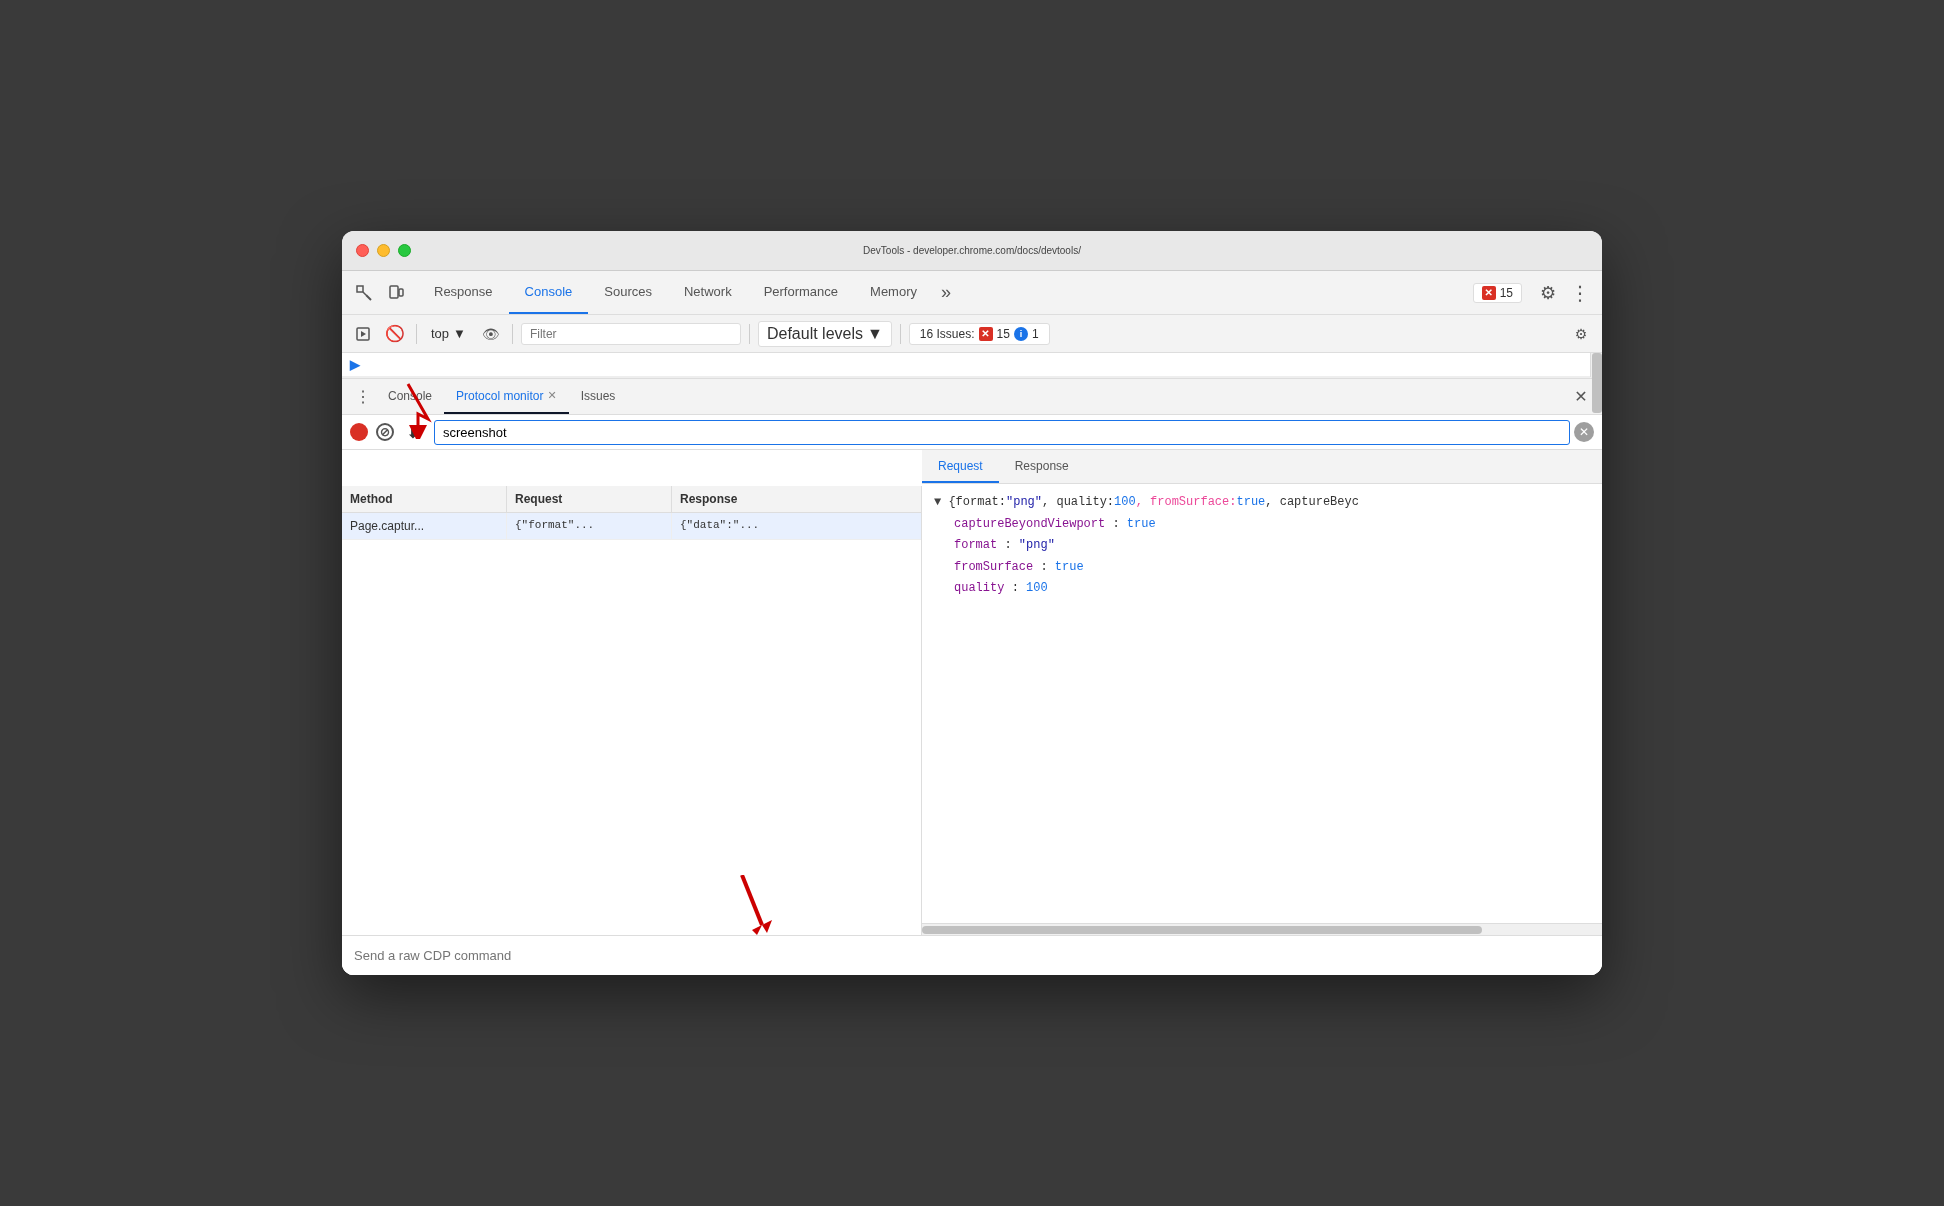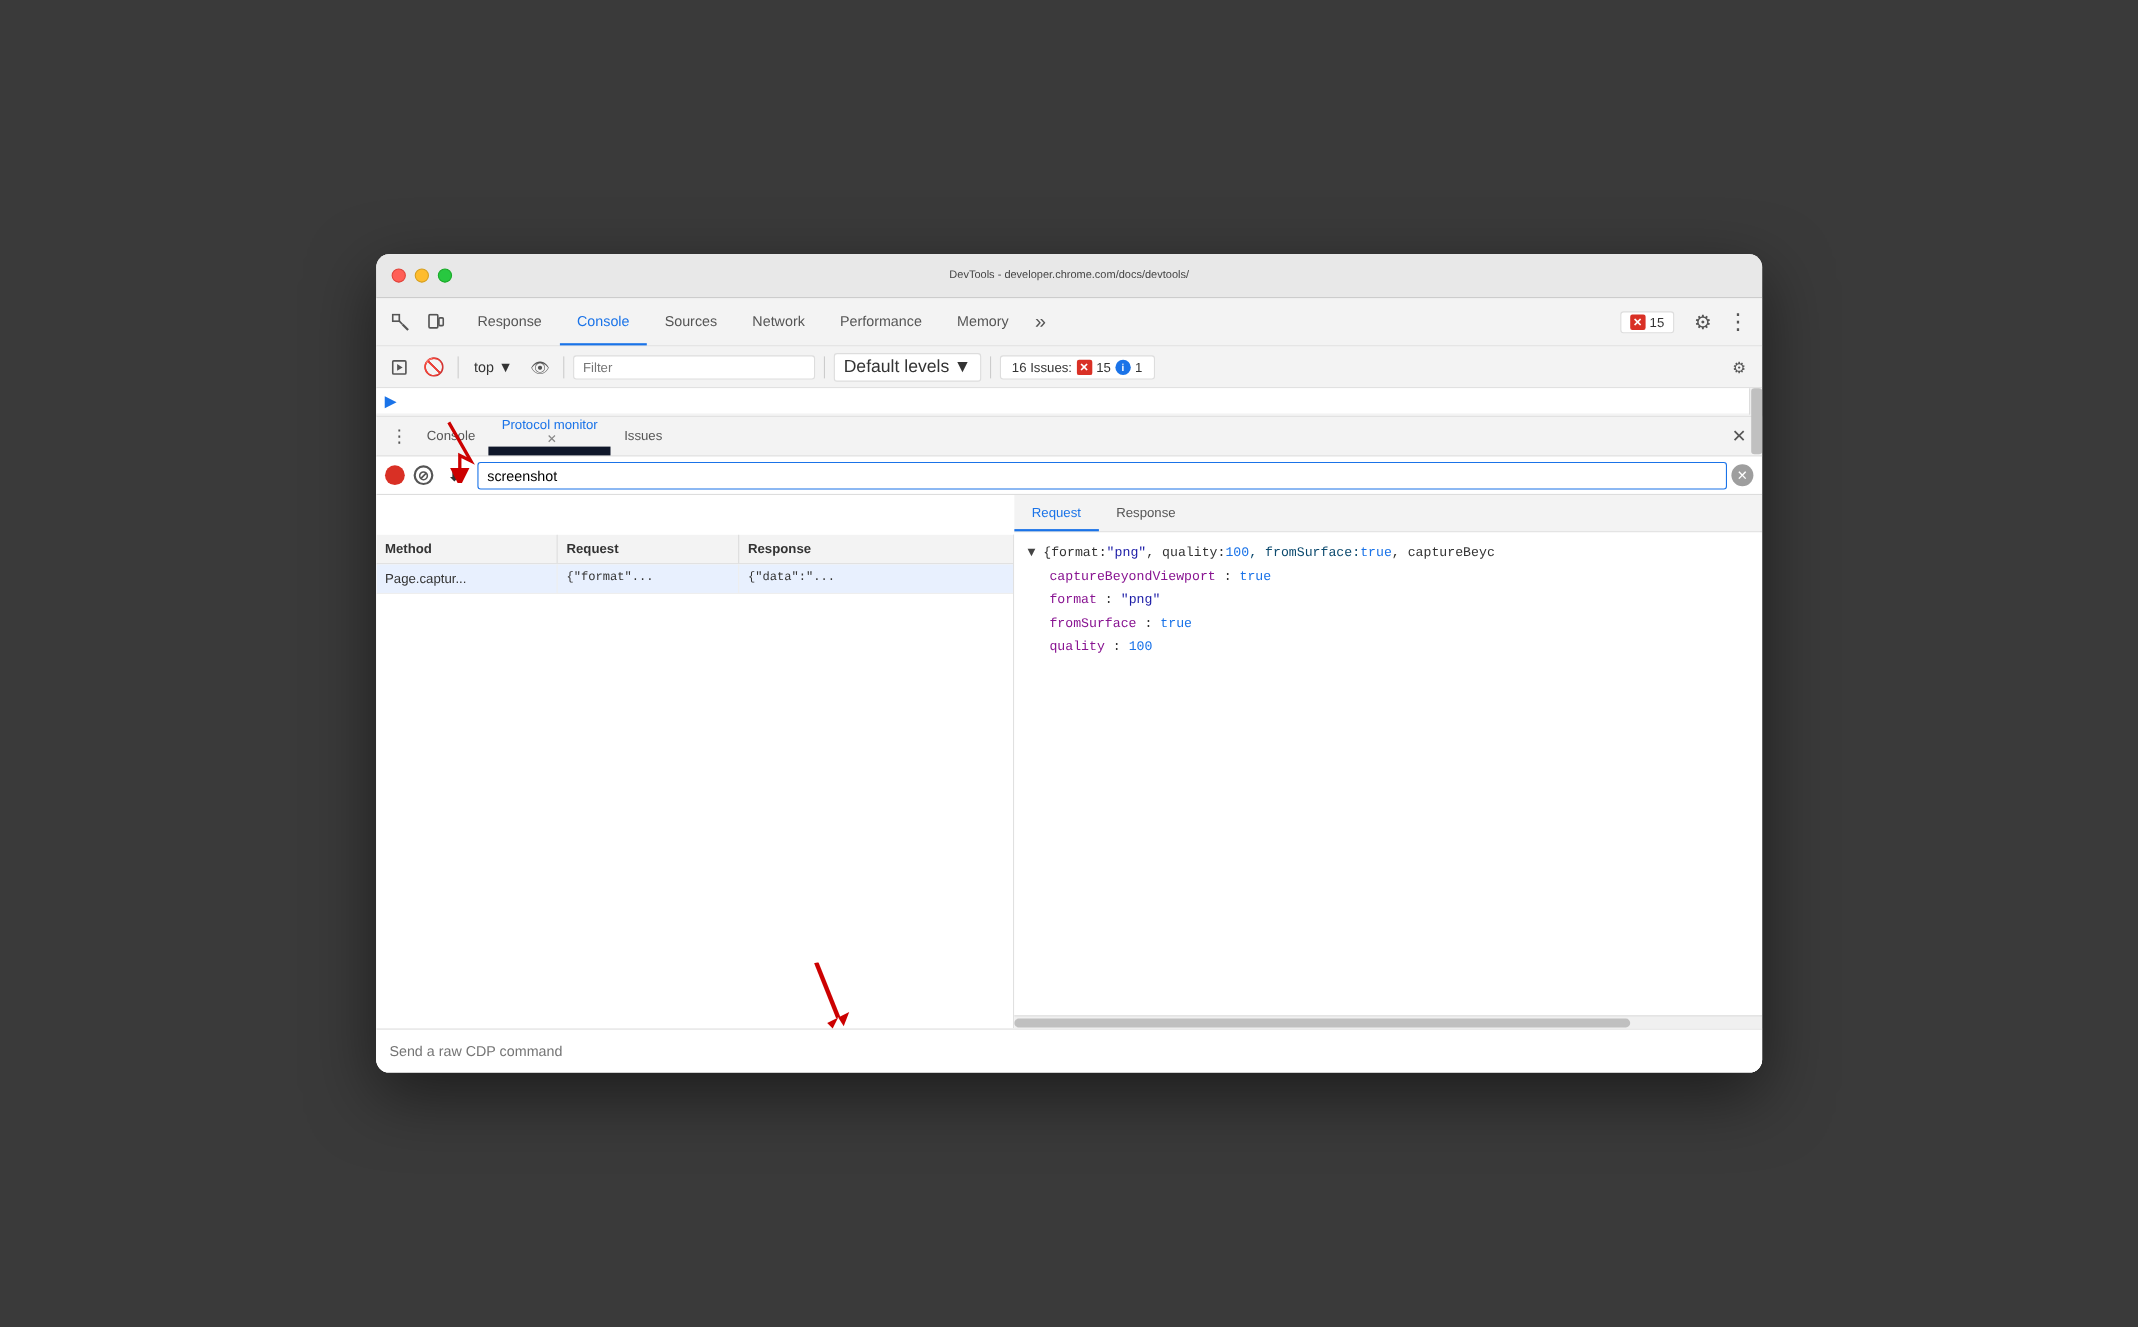--- a/index.html
+++ b/index.html
@@ -295,22 +295,21 @@
       font-size: 12px;
       color: #555;
       cursor: pointer;
       height: 100%;
       display: flex;
       align-items: center;
       border-bottom: 2px solid transparent;
     }
     .drawer-tab.active {
       color: #1a73e8;
-      border-bottom: 8px solid #0f172a;
-      flex-direction: column;
+      border-bottom: 2px solid #0f172a;
     }
     .drawer-close-btn {
       margin-left: auto;
       width: 26px;
       height: 26px;
       display: flex;
       align-items: center;
       justify-content: center;
       border: none;
       background: transparent;
@@ -745,21 +744,21 @@
               <div class="detail-tab active">Request</div>
               <div class="detail-tab">Response</div>
             </div>
             <div class="detail-content">
               <div class="detail-line">
                 <span class="json-triangle">▼</span>&nbsp;
                 <span style="color:#333;">{format: </span>
                 <span class="json-string">"png"</span>
                 <span style="color:#333;">, quality: </span>
                 <span class="json-value-blue">100</span>
-                <span style="color:#0c4a6e;">, fromSurface: </span>
+                <span style="color:#ec4899;">, fromSurface: </span>
                 <span class="json-value-blue">true</span>
                 <span style="color:#333;">, captureBeyc</span>
               </div>
               <div class="detail-indent">
                 <span class="json-key">captureBeyondViewport</span>
                 <span style="color:#333;">: </span>
                 <span class="json-value-blue">true</span>
               </div>
               <div class="detail-indent">
                 <span class="json-key">format</span>

